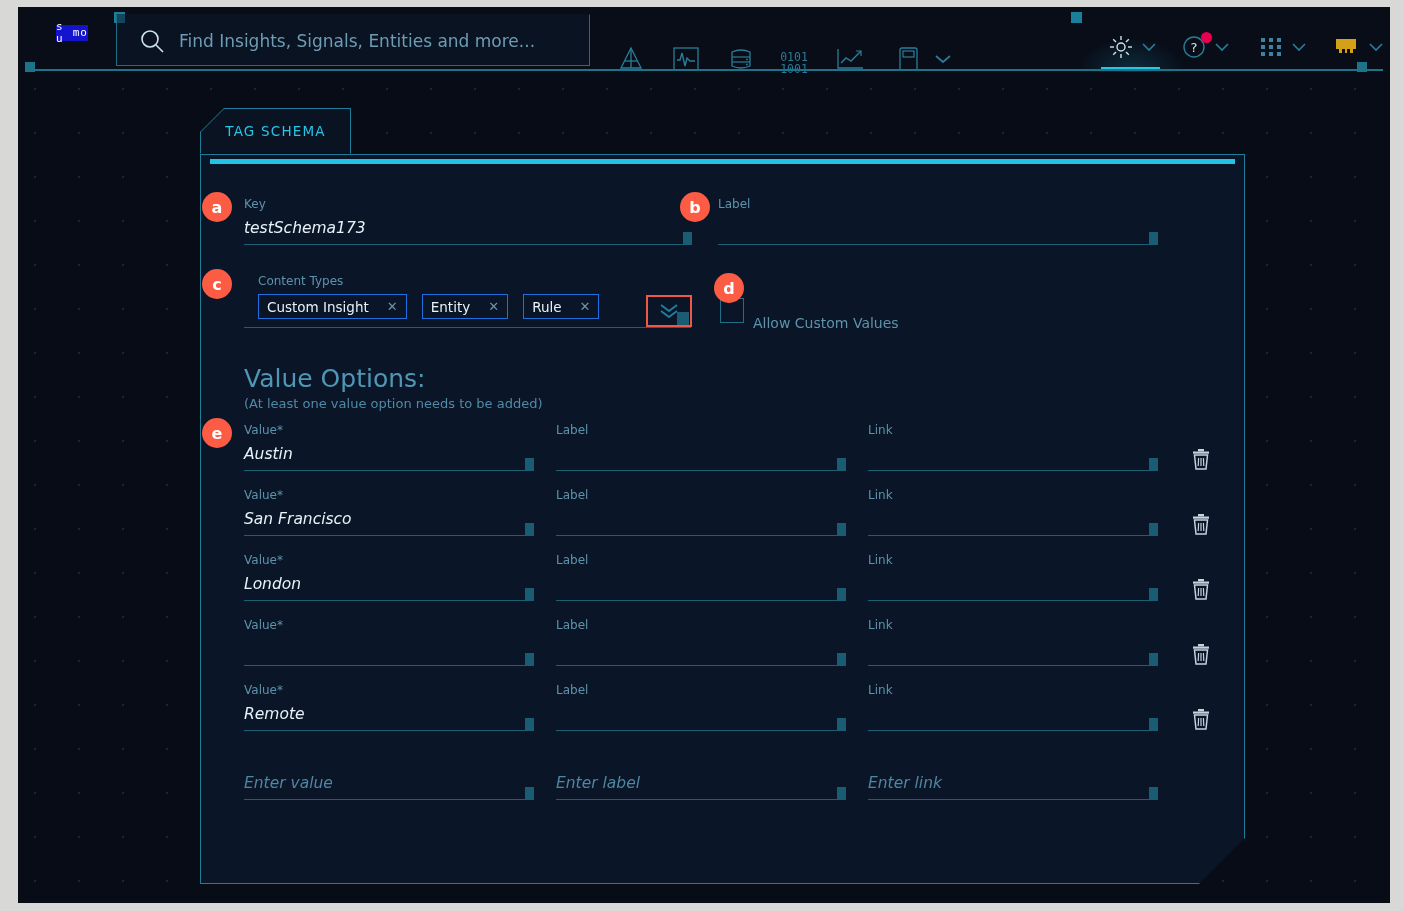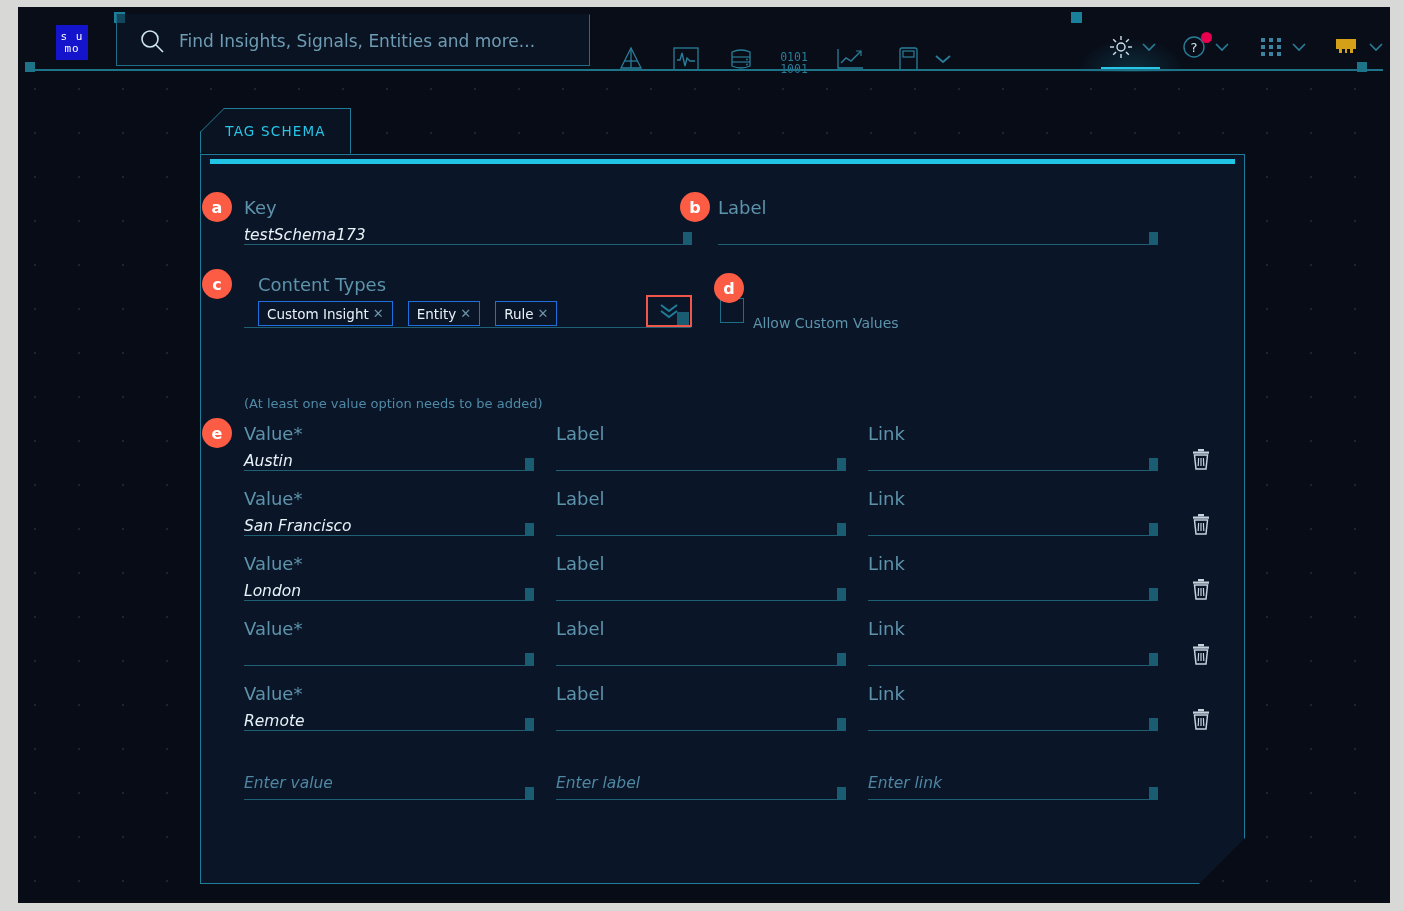--- a/index.html
+++ b/index.html
@@ -55,29 +55,29 @@
     position: absolute;
     left: 1339px; top: 55px;
     width: 10px; height: 10px;
     background: #1d7489;
   }
 
   
   #logo {
     position: absolute;
     left: 38px; top: 18px;
-    width: 32px; height: 35px;
+    width: 32px; height: 16px;
     background: #1414cc;
     color: #ffffff;
     font-family: "DejaVu Sans Mono", "Liberation Mono", monospace;
     font-size: 11px;
     line-height: 12px;
     letter-spacing: 1px;
     display: flex;
-    flex-direction: column;
+    flex-direction: row;
     align-items: center;
     justify-content: center;
   }
   #logo span { display: block; }
 
   
   #searchbox {
     position: absolute;
     left: 98px; top: 7px;
     width: 474px;
@@ -209,21 +209,21 @@
     font-family: "DejaVu Sans", sans-serif;
     z-index: 20;
   }
 
   
   .field {
     position: absolute;
   }
   .field-label {
     color: #5d93ab;
-    font-size: 18px;
+    font-size: 12px;
     font-family: "DejaVu Sans", sans-serif;
     margin-bottom: 6px;
     display: block;
   }
   .field-value {
     color: #e8f2f8;
     font-size: 15.5px;
     font-family: "DejaVu Sans", sans-serif;
     display: block;
     height: 22px;
@@ -241,21 +241,21 @@
     position: absolute;
     right: 0; bottom: 0;
     width: 9px; height: 13px;
     background: #1a5d73;
   }
 
   
   .chip {
     display: inline-flex;
     align-items: center;
-    gap: 4px;
+    gap: 18px;
     height: 25px;
     padding: 0 8px;
     border: 1px solid #1f6fdd;
     color: #e8f2f8;
     font-size: 13.5px;
     font-family: "DejaVu Sans", sans-serif;
     margin-right: 10px;
     background: transparent;
   }
   .chip-x { color: #6e93a8; font-size: 13px; }
@@ -530,20 +530,21 @@
         <polyline points="5,11 13,17 21,11" fill="none" stroke="#1f7d99" stroke-width="2"></polyline>
       </svg>
     </span>
   </div>
   <div id="dropdown-btn-cap"></div>
 
   <div class="badge" style="left:696px; top:266px;">d</div>
   <div id="checkbox"></div>
   <div id="checkbox-label">Allow Custom Values</div>
 
+  <div id="vo-title">Value Options:</div>
   <div id="vo-sub">(At least one value option needs to be added)</div>
   <div class="badge" style="left:184px; top:411px;">e</div>
 
   <div id="value-rows">
       <div class="field" style="left: 226px; top: 416px; width: 290px; height: 48px;">
         <span class="field-label">Value*</span>
         <span class="field-value">Austin</span>
         <div class="underline" style="width: 290px;"></div>
         <div class="ul-cap"></div>
       </div>

